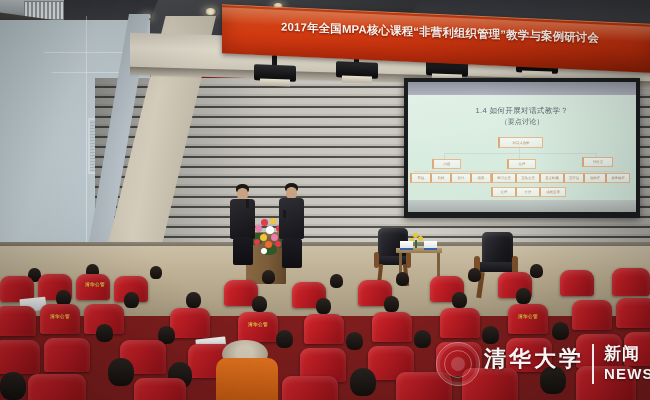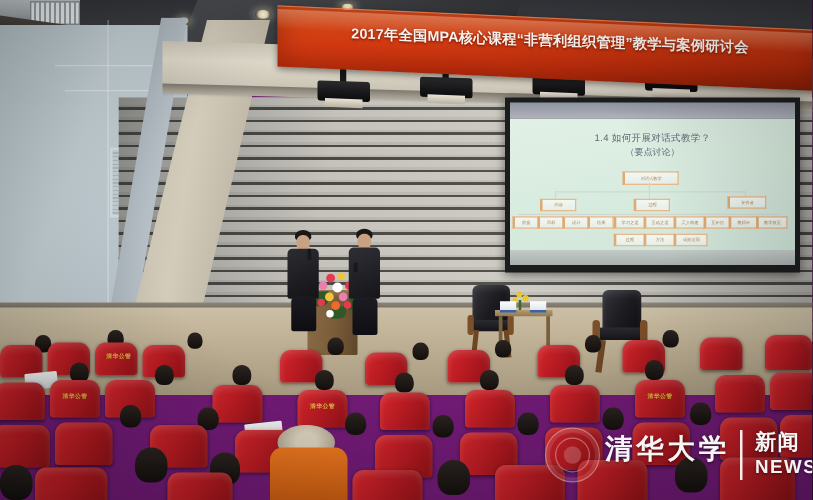--- a/index.html
+++ b/index.html
@@ -2,21 +2,21 @@
 <html><head>
 <meta charset="utf-8">
 <style>
   html,body{margin:0;padding:0;background:#000;}
   body{font-family:"Liberation Sans",sans-serif;}
 
   #photo{
     position:relative;
     width:650px;height:400px;
     overflow:hidden;
-    background:#701a75;
+    background:#7f1d1d;
   }
 
   
   .ceiling{
     position:absolute;left:0;top:0;width:650px;height:46px;
     background:linear-gradient(180deg,#33353a 0%,#3c3e43 55%,#2c2e33 100%);
   }
   .ceiling-slope{
     position:absolute;left:150px;top:0;width:260px;height:40px;
     background:linear-gradient(160deg,#4a4c50 0%,#35373b 60%,#2a2c30 100%);

